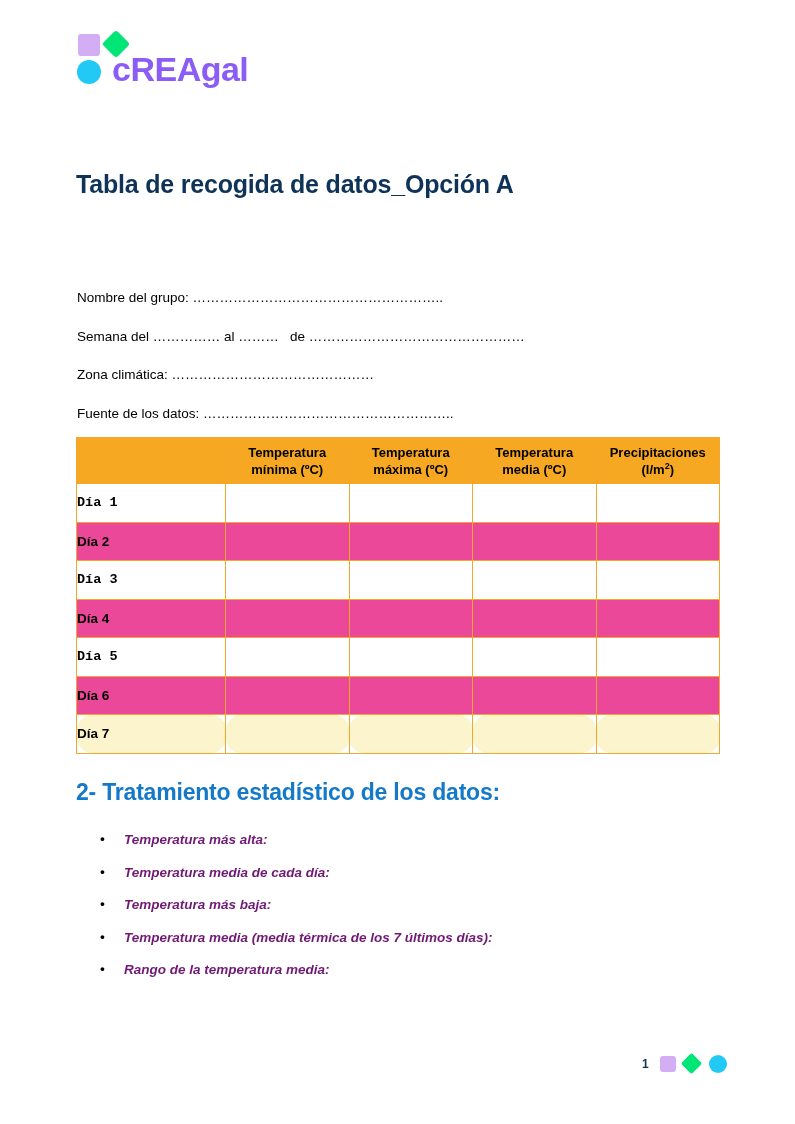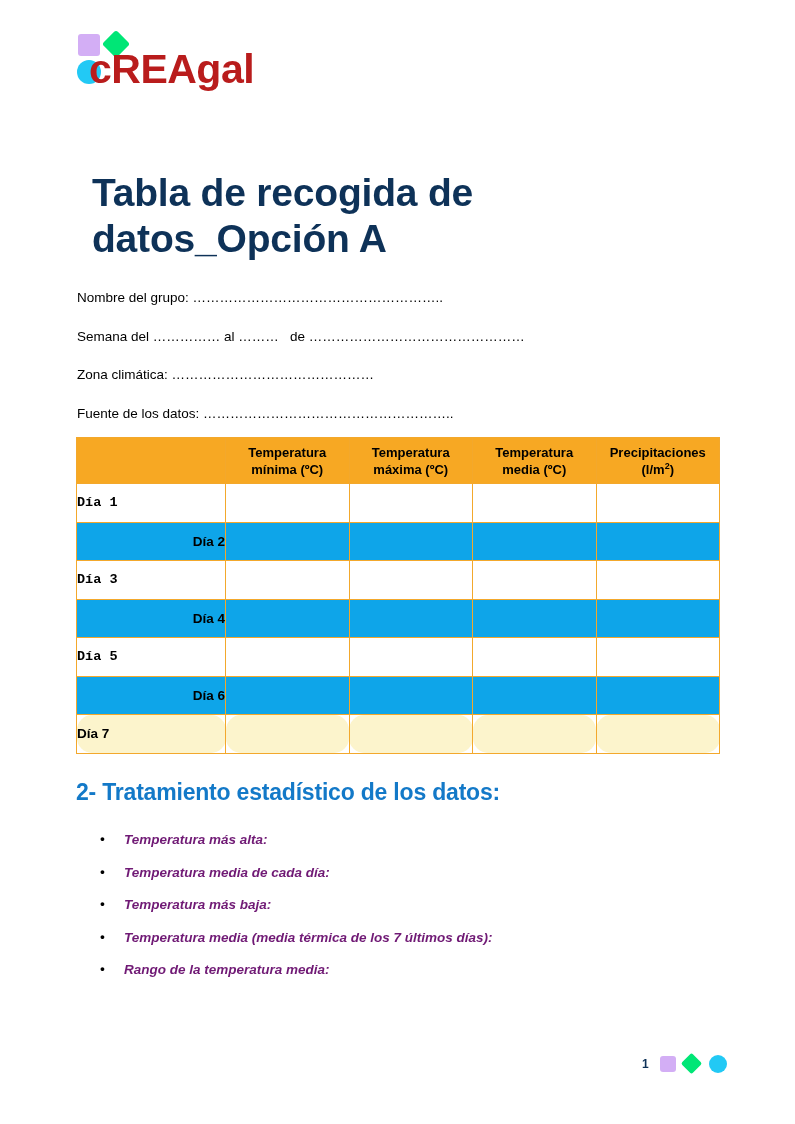--- a/index.html
+++ b/index.html
@@ -52,37 +52,37 @@
     position: absolute;
     left: 1px;
     top: 28px;
     width: 24px;
     height: 24px;
     background: #22c9f5;
     border-radius: 50%;
   }
   .logo-text {
     position: absolute;
-    left: 13px;
+    left: 36px;
     top: 18px;
-    font-size: 41px;
+    font-size: 34px;
     font-weight: 600;
-    color: #b91c1c;
+    color: #8b5cf6;
     letter-spacing: -0.5px;
     line-height: 38px;
     white-space: nowrap;
   }
 
   
   .doc-title {
     position: absolute;
-    left: 92px;
+    left: 76px;
     top: 144px;
     width: 640px;
-    font-size: 39px;
+    font-size: 25px;
     font-weight: bold;
     line-height: 46px;
     color: #0e3258;
     letter-spacing: -0.2px;
   }
 
   
   .form-lines {
     position: absolute;
     left: 77px;
@@ -128,21 +128,21 @@
   .data-table td {
     height: 37.5px;
   }
   .daycell {
     font-size: 13.5px;
     font-weight: bold;
     color: #000000;
     padding-left: 6px;
   }
   tr.row-white td { background: #ffffff; font-family: Liberation Mono, monospace; }
-  tr.row-gray  td { background: #0ea5e9; text-align: right; }
+  tr.row-gray  td { background: #ec4899; }
   tr.row-yellow td { background: #fcf4cc; border-radius: 15px; }
 
   .col-day   { width: 149px; }
   .col-cell  { width: 123.5px; }
 
   sup { font-size: 9px; vertical-align: super; line-height: 0; }
 
   
   .section-heading {
     position: absolute;

